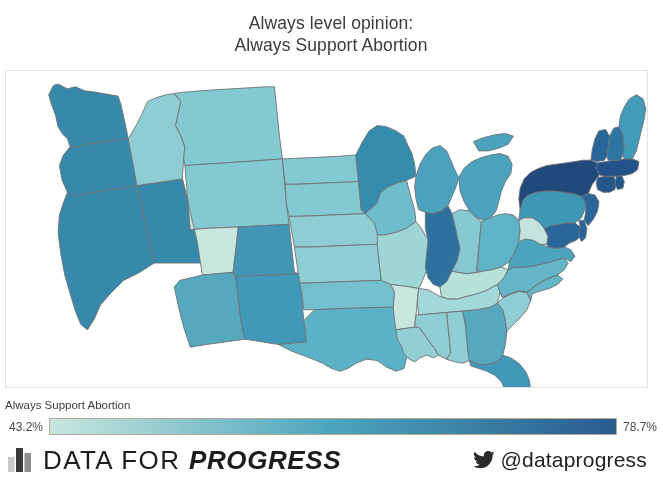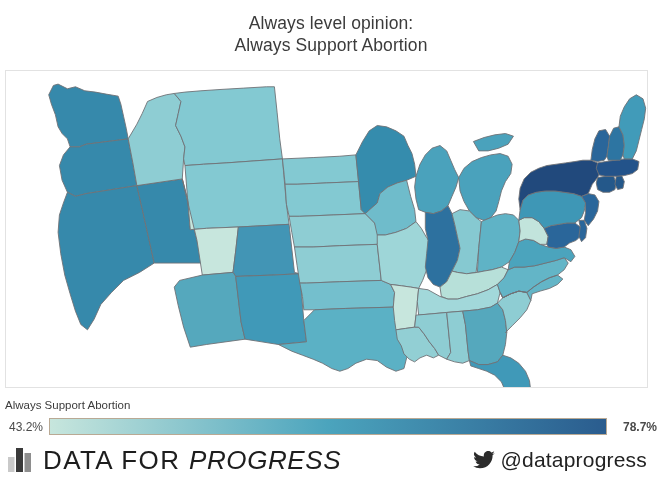--- a/index.html
+++ b/index.html
@@ -72,21 +72,21 @@
     display: flex;
     align-items: center;
     height: 19px;
   }
   .legend-tick {
     font-size: 12px;
     color: #4a4a4a;
     white-space: nowrap;
   }
   #legend-min { width: 44px; text-align: left; padding-left: 4px; box-sizing: border-box;}
-  #legend-max { padding-left: 16px; font-weight: bold; }
+  #legend-max { padding-left: 6px; }
   #legend-gradient {
     flex: 1;
     height: 17px;
     border: 1px solid #b9a994;
     box-sizing: border-box;
   }
 
   
   #footer {
     position: absolute;
@@ -105,21 +105,21 @@
   }
   #brand-icon { margin-right: 9px; display:block; }
   #brand-text {
     font-size: 26px;
     letter-spacing: 1.4px;
     color: #1d1d1d;
     font-weight: 300;
     white-space: nowrap;
   }
   #brand-text .bold {
-    font-weight: 400;
+    font-weight: 700;
     font-style: italic;
     letter-spacing: 0.6px;
   }
   #social {
     position: absolute;
     right: 15px;
     top: 3px;
     display: flex;
     align-items: center;
     height: 28px;

